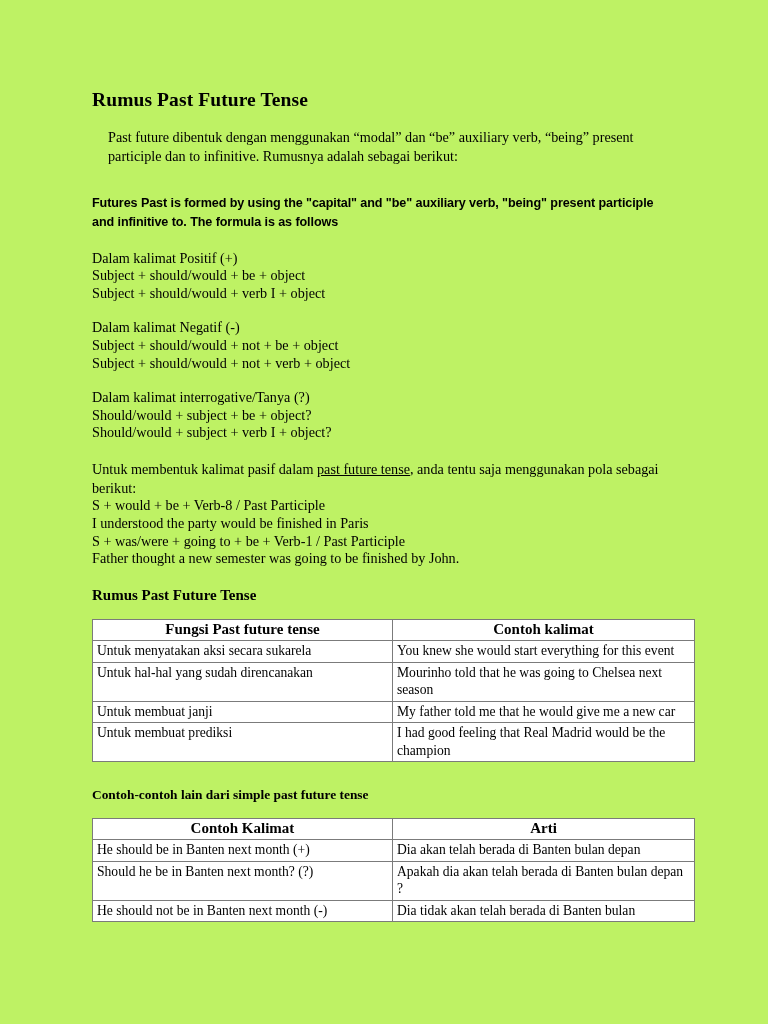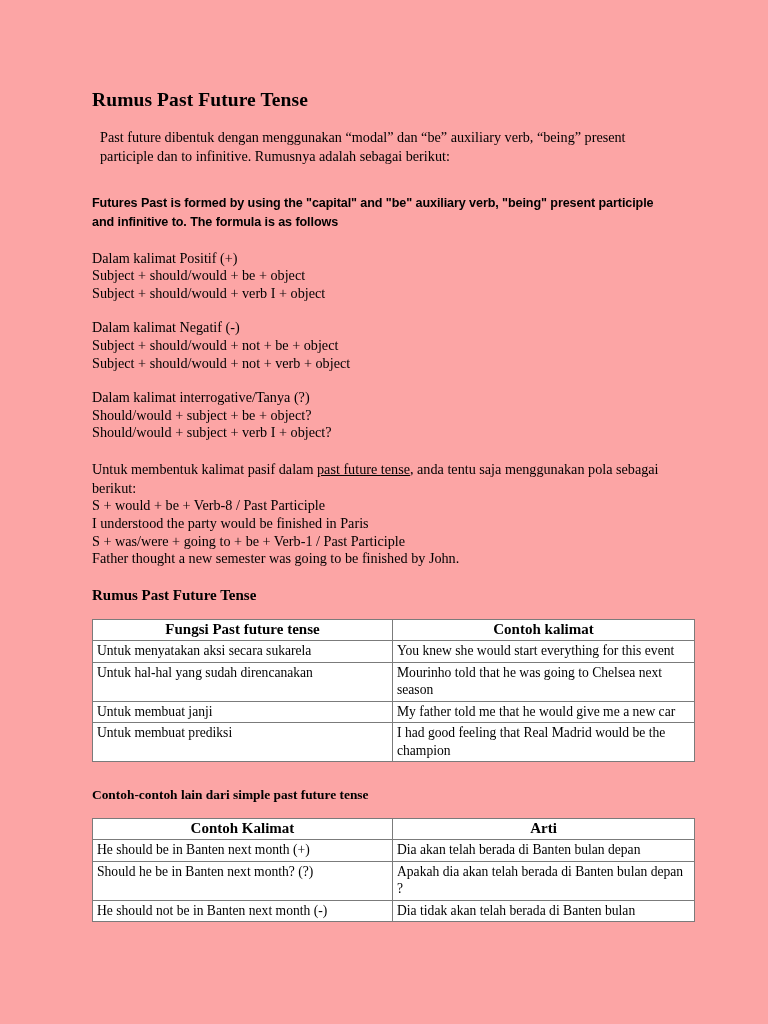--- a/index.html
+++ b/index.html
@@ -14,37 +14,37 @@
     font-family: "Liberation Serif", "DejaVu Serif", serif;
     color: #000000;
     overflow: hidden;
   }
   .page {
     position: absolute;
     left: 0;
     top: 0;
     width: 768px;
     height: 1024px;
-    background: #fca5a5;
+    background: #bef264;
     box-sizing: border-box;
     padding: 88px 92px 0 92px;
   }
   .doc-title {
     font-family: "Liberation Serif", "DejaVu Serif", serif;
     font-size: 19.5px;
     font-weight: bold;
     letter-spacing: 0.1px;
     margin: 0 0 17px 0;
     line-height: 1.2;
   }
   .body-para {
     font-family: "Liberation Serif", "DejaVu Serif", serif;
     font-size: 14.2px;
     line-height: 18.6px;
-    margin: 8px;
+    margin: 16px;
     text-align: left;
   }
   .sans-bold-para {
     font-family: "Liberation Sans", "DejaVu Sans", sans-serif;
     font-size: 12.6px;
     font-weight: bold;
     line-height: 19px;
     margin: 28px 0 0 0;
     letter-spacing: -0.1px;
   }

